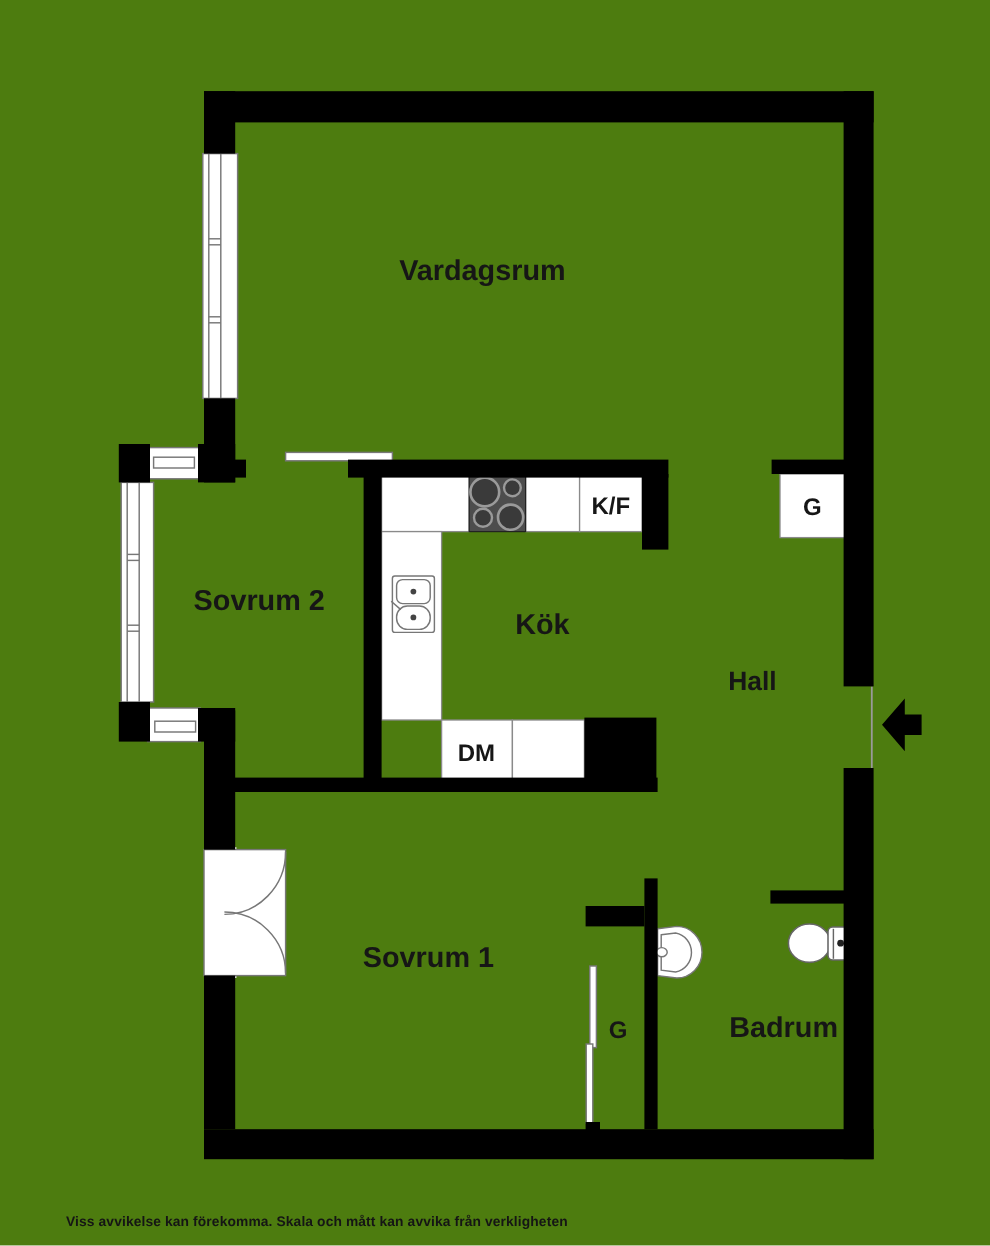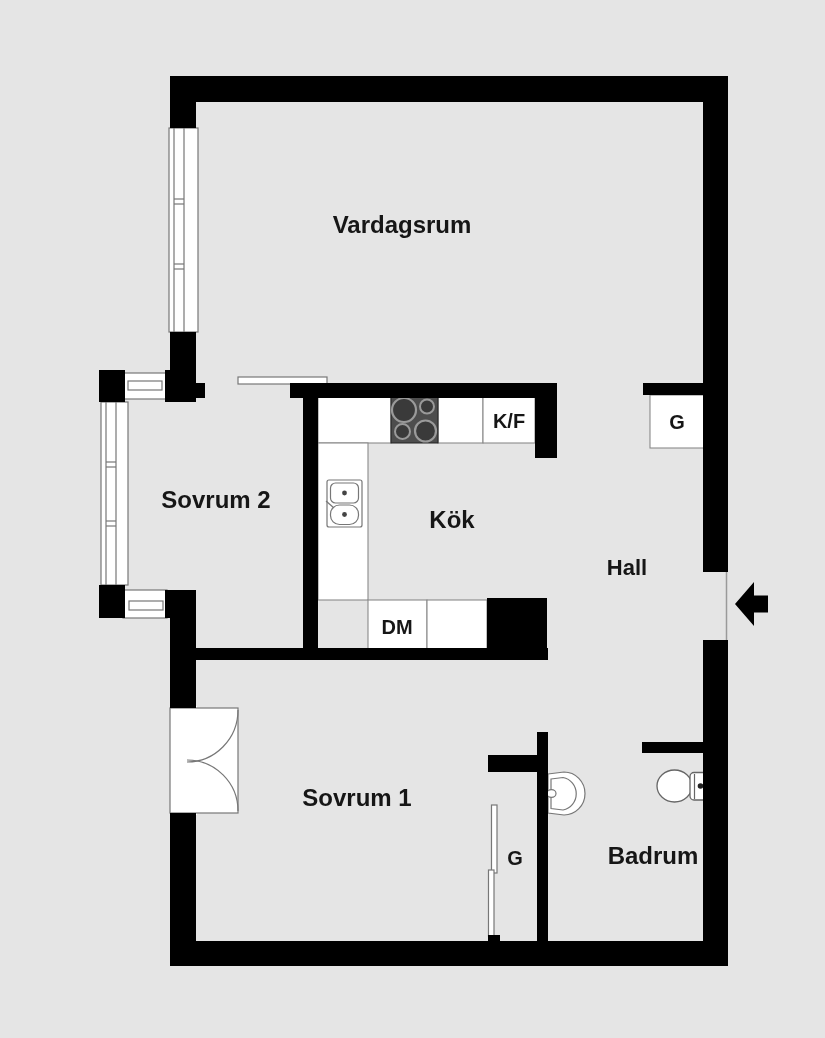--- a/index.html
+++ b/index.html
@@ -1,16 +1,16 @@
 <!DOCTYPE html>
 <html><head>
 <meta charset="utf-8">
 <style>
   html,body{margin:0;padding:0;background:#ffffff;}
-  .canvas{position:relative;width:825px;height:1038px;background:#e5e5e5;overflow:hidden;
+  .canvas{position:relative;width:825px;height:1038px;background:#4d7c0f;overflow:hidden;
           font-family:"Liberation Sans","DejaVu Sans",sans-serif;}
   svg{position:absolute;left:0;top:0;}
   svg text{font-family:"Liberation Sans","DejaVu Sans",sans-serif;font-weight:700;fill:#161616;}
   .room-label{font-size:24px;}
   .room-label-sm{font-size:22px;}
   .fixture-label{font-size:20px;}
   .disclaimer{position:absolute;left:55px;top:1013px;font-size:11.5px;font-weight:700;
               color:#151515;letter-spacing:0.1px;}
   .wall{fill:#000000;stroke:none;}
   .thin{fill:#ffffff;stroke:#777777;stroke-width:1.2;}
@@ -142,13 +142,14 @@
     <text class="room-label-sm" x="627" y="575" text-anchor="middle">Hall</text>
     <text class="room-label" x="357" y="806" text-anchor="middle">Sovrum 1</text>
     <text class="room-label" x="653" y="864" text-anchor="middle" font-size="23">Badrum</text>
 
     <text class="fixture-label" x="509" y="428" text-anchor="middle" font-size="21">K/F</text>
     <text class="fixture-label" x="397" y="634" text-anchor="middle" font-size="21">DM</text>
     <text class="fixture-label" x="677" y="429" text-anchor="middle">G</text>
     <text class="fixture-label" x="515" y="865" text-anchor="middle">G</text>
   </svg>
 
+  <div class="disclaimer">Viss avvikelse kan förekomma. Skala och mått kan avvika från verkligheten</div>
 </div>
 
 </body></html>

